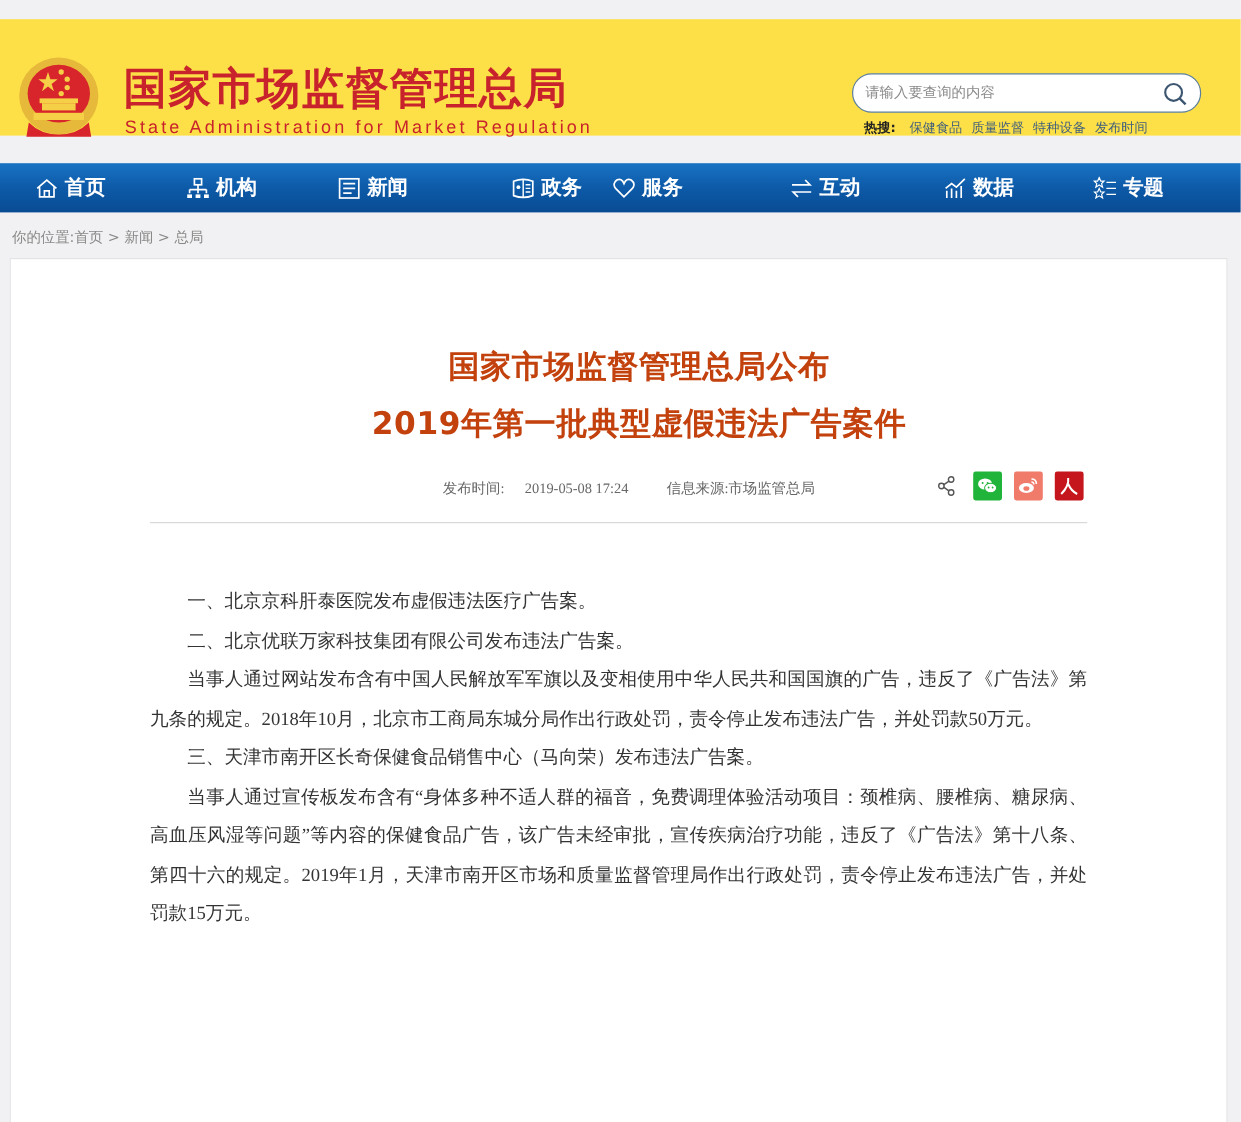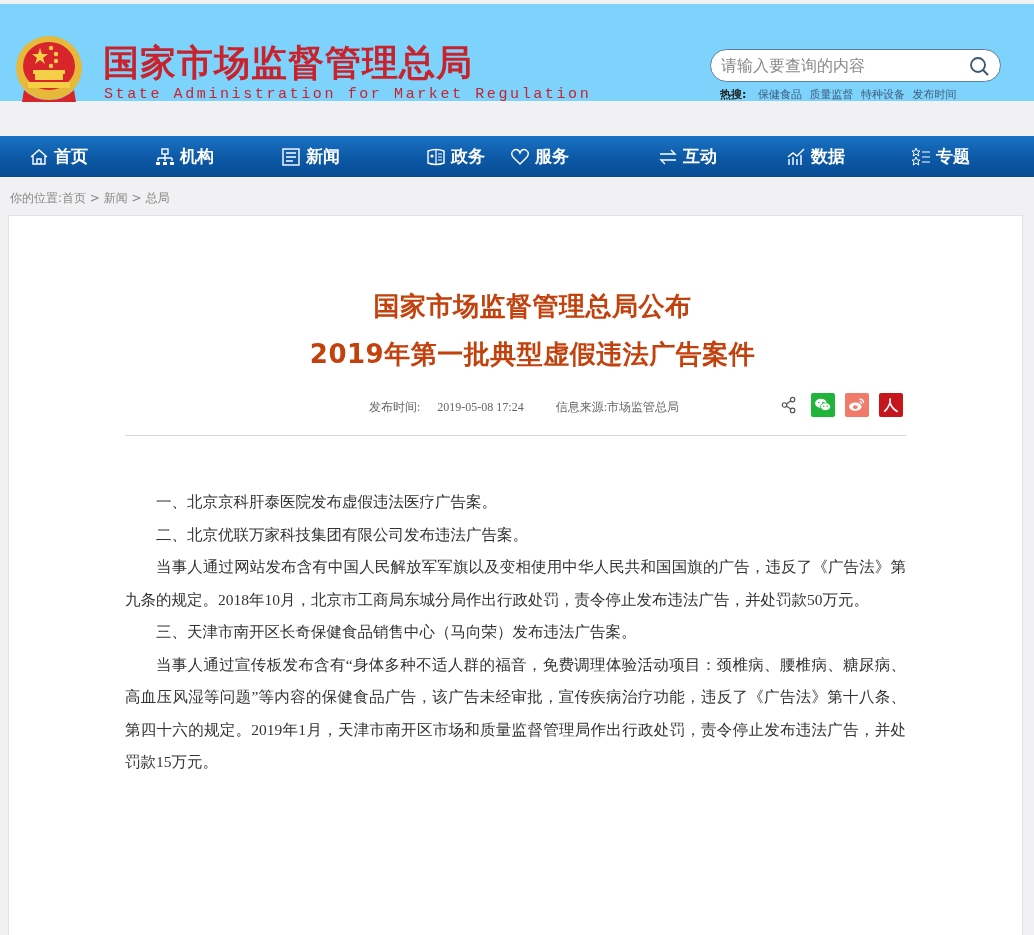--- a/index.html
+++ b/index.html
@@ -5,45 +5,45 @@
   * { box-sizing: border-box; margin: 0; padding: 0; }
   html, body { width: 1034px; height: 935px; overflow: hidden; }
   body {
     background: #f1f1f3;
     font-family: "Liberation Serif", "DejaVu Serif", serif;
     color: #333;
     position: relative;
   }
   
   .header {
-    position: absolute; left: 0; top: 4px; width: 1034px; height: 97px;
-    background: #7dd3fc;
+    position: absolute; left: 0; top: 16px; width: 1034px; height: 97px;
+    background: #fde047;
   }
   .emblem {
     position: absolute; left: 14px; top: 30px; width: 70px; height: 72px;
   }
   .brand-cn {
     position: absolute; left: 103px; top: 38px;
     font-family: "DejaVu Sans", sans-serif;
     font-size: 36px; font-weight: bold; color: #c8232c;
     letter-spacing: 1px; line-height: 42px; white-space: nowrap;
   }
   .brand-en {
     position: absolute; left: 104px; top: 82px;
-    font-family: Liberation Mono, monospace;
+    font-family: Liberation Sans, sans-serif;
     font-size: 15px; color: #c8232c; letter-spacing: 2.6px; white-space: nowrap;
   }
   .search-box {
     position: absolute; left: 710px; top: 45px; width: 291px; height: 33px;
     border: 1.5px solid #5b7f9e; border-radius: 17px; background: #fff;
     display: flex; align-items: center; padding: 0 10px;
   }
   .search-input {
-    border: none; outline: none; flex: 1; font-size: 16px; color: #999;
-    font-family: Liberation Serif, serif; background: transparent;
+    border: none; outline: none; flex: 1; font-size: 12px; color: #999;
+    font-family: Liberation Mono, monospace; background: transparent;
   }
   .search-input::placeholder { color: #8a8a8a; }
   .search-btn { width: 22px; height: 22px; cursor: pointer; }
   .hot-search {
     position: absolute; left: 720px; top: 83px; font-size: 11px;
     font-family: "DejaVu Sans", sans-serif; white-space: nowrap;
   }
   .hot-label { color: #222; font-weight: bold; margin-right: 8px; }
   .hot-link { color: #3f5e7d; margin-right: 4px; text-decoration: none; }
 

